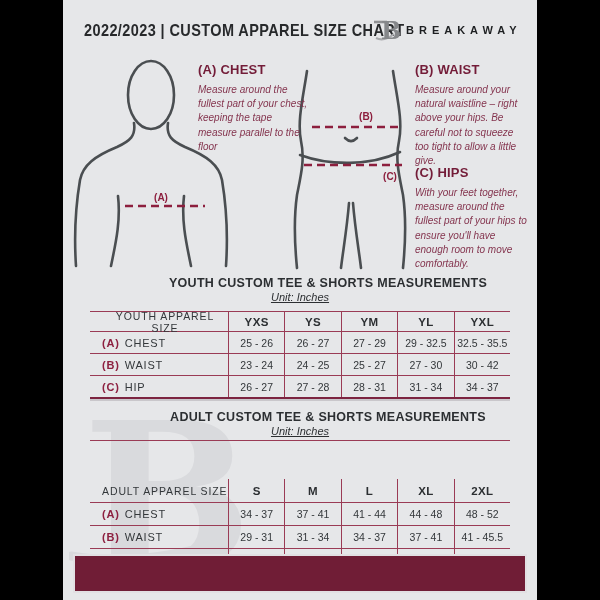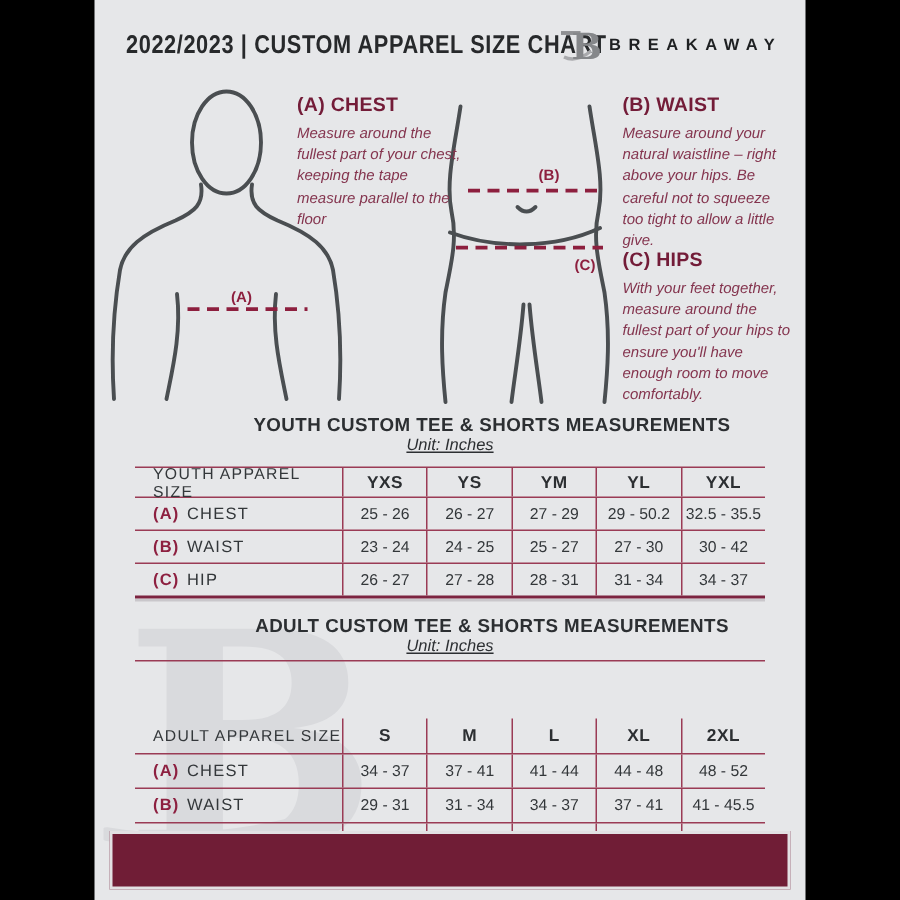--- a/index.html
+++ b/index.html
@@ -57,20 +57,21 @@
     font-size:11px; font-style:italic; color:#2c2f32;text-decoration:underline;
   }
   .youth-title { top:276px; } .youth-unit { top:291px; }
   .adult-title { top:410px; } .adult-unit { top:425px; }
 
   
   .table {
     position:absolute; left:27px; width:420px; z-index:1;
     border-top:1.5px solid #9a3b55;
     box-shadow:0 2px 0 #c9c7cb;
+    text-align:center;
   }
   .youth-table { top:311px; }
   .adult-table { top:440px; }
   .t-row { display:flex; align-items:stretch; border-bottom:1.5px solid #9a3b55; }
   .t-row:last-child { border-bottom:2.2px solid #7c2440; }
   .youth-table .t-row { height:21px; } .youth-table .t-row.head { height:19px; }
   .adult-table .t-row { height:22px; } .adult-table .t-row.head { height:23px;margin-top:38px; }
   .t-label {
     width:138px; box-sizing:border-box; padding-left:12px;
     display:flex; align-items:center;
@@ -163,21 +164,21 @@
       <div class="t-col">YXL</div>
     </div>
     <div class="t-row">
       <div class="t-label">
           <span class="t-key">(A)</span>
           <span class="t-name">CHEST</span>
         </div>
       <div class="t-col">25 - 26</div>
       <div class="t-col">26 - 27</div>
       <div class="t-col">27 - 29</div>
-      <div class="t-col">29 - 50.2</div>
+      <div class="t-col">29 - 32.5</div>
       <div class="t-col">32.5 - 35.5</div>
     </div>
     <div class="t-row">
       <div class="t-label">
           <span class="t-key">(B)</span>
           <span class="t-name">WAIST</span>
         </div>
       <div class="t-col">23 - 24</div>
       <div class="t-col">24 - 25</div>
       <div class="t-col">25 - 27</div>

